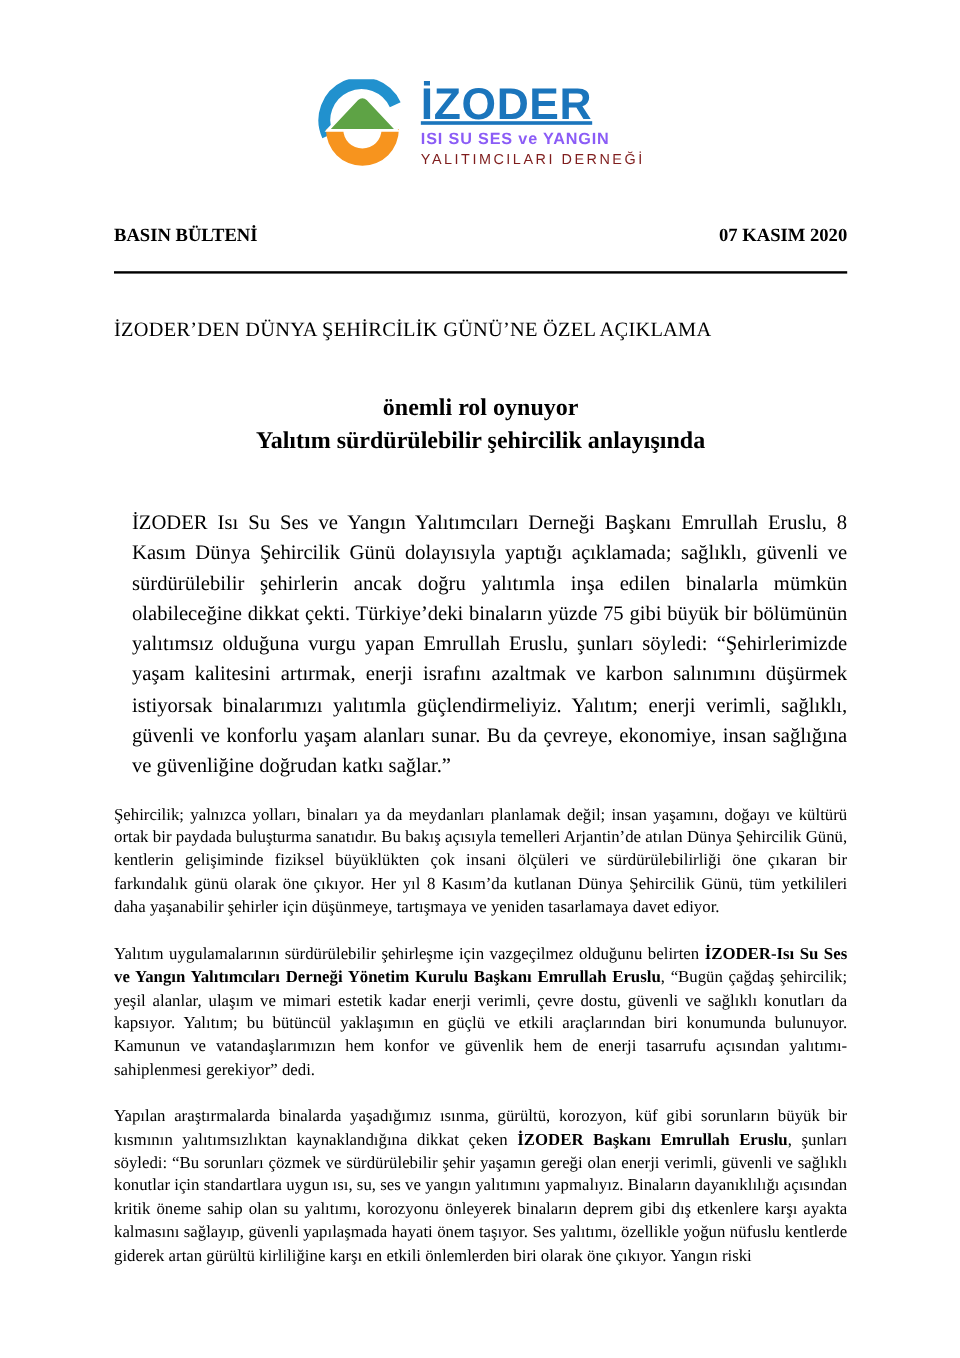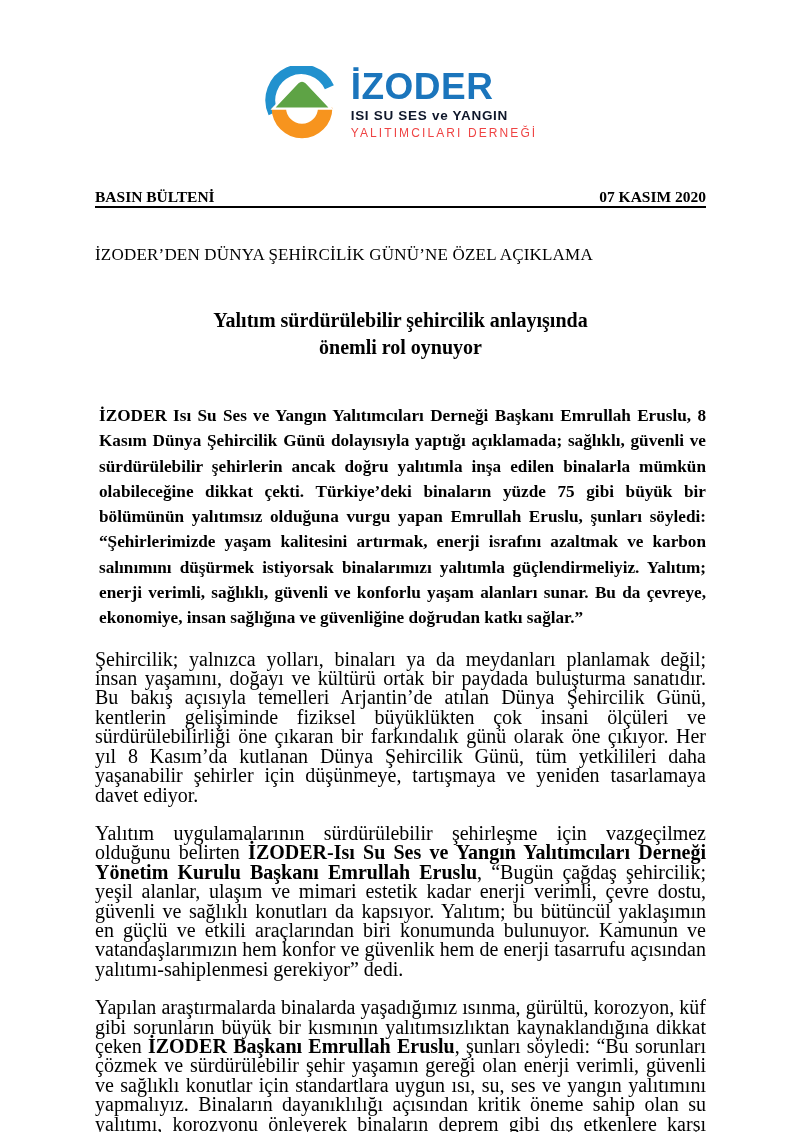--- a/index.html
+++ b/index.html
@@ -31,69 +31,70 @@
   .logo-text {
     display: flex;
     flex-direction: column;
     font-family: "Liberation Sans", sans-serif;
   }
   .brand {
     font-size: 37px;
     font-weight: 800;
     line-height: 36px;
     letter-spacing: 0.5px;
+    text-decoration: underline;
   }
   .sub1 {
     font-size: 13.5px;
     font-weight: 700;
     letter-spacing: 0.7px;
     margin-top: 3px;
   }
   .sub2 {
     font-size: 12px;
     font-weight: 400;
     letter-spacing: 2.1px;
     margin-top: 3px;
   }
   
   .press-row {
     display: flex;
     justify-content: space-between;
     align-items: flex-end;
     border-bottom: 2.5px solid #000;
-    padding-bottom: 0;
+    padding-bottom: 20px;
     margin-top: 46px;
     font-weight: 700;
     font-size: 15.5px;
   }
   
   .headline {
     margin: 37px 0 0 0;
     font-size: 17px;
     font-weight: 400;
     letter-spacing: 0.2px;
   }
   .title {
     margin: 42px 0 0 0;
     text-align: center;
     font-size: 20px;
     font-weight: 700;
     line-height: 27px;
   }
   
   .lead {
-    margin: 42px 0 0 4px;
+    margin: 42px 0 0 15px;
     font-size: 17.2px;
-    font-weight: 700;
+    font-weight: 400;
     line-height: 25.3px;
     text-align: justify;
   }
   .body-para {
     margin: 19px 0 0 0;
-    font-size: 20px;
+    font-size: 14px;
     line-height: 19.4px;
     text-align: justify;
   }
   .body-para .bold-run { font-weight: 700; }
 </style>
 </head>
 <body>
 
 <div class="page">
   <div class="content">
@@ -102,35 +103,35 @@
       <svg class="logo-circle" width="76" height="76" viewBox="0 0 100 100" aria-hidden="true">
 
         <path d="M 12 62 A 40 40 0 0 1 86 28" fill="none" stroke="#2191CE" stroke-width="13"></path>
 
         <path d="M 10 55 A 40 40 0 0 0 90 55 L 71 55 A 21 21 0 0 1 29 55 Z" fill="#F7941E"></path>
 
         <path d="M 12 56 L 44 22 Q 50 16.5 56 22 L 88 56 Z" fill="#5EA345" stroke="#ffffff" stroke-width="3"></path>
       </svg>
       <div class="logo-text">
         <div class="brand" style="color:#1B75BC">İZODER</div>
-        <div class="sub1" style="color:#0f172a">ISI SU SES ve YANGIN</div>
-        <div class="sub2" style="color:#ef4444">YALITIMCILARI DERNEĞİ</div>
+        <div class="sub1" style="color:#8b5cf6">ISI SU SES ve YANGIN</div>
+        <div class="sub2" style="color:#7f1d1d">YALITIMCILARI DERNEĞİ</div>
       </div>
     </div>
 
     <div class="press-row">
       <span>BASIN BÜLTENİ</span>
       <span>07 KASIM 2020</span>
     </div>
 
     <p class="headline">İZODER’DEN DÜNYA ŞEHİRCİLİK GÜNÜ’NE ÖZEL AÇIKLAMA</p>
 
     <div class="title">
+      <div>önemli rol oynuyor</div>
       <div>Yalıtım sürdürülebilir şehircilik anlayışında</div>
-      <div>önemli rol oynuyor</div>
     </div>
 
     <p class="lead">İZODER Isı Su Ses ve Yangın Yalıtımcıları Derneği Başkanı Emrullah Eruslu, 8 Kasım Dünya Şehircilik Günü dolayısıyla yaptığı açıklamada; sağlıklı, güvenli ve sürdürülebilir şehirlerin ancak doğru yalıtımla inşa edilen binalarla mümkün olabileceğine dikkat çekti. Türkiye’deki binaların yüzde 75 gibi büyük bir bölümünün yalıtımsız olduğuna vurgu yapan Emrullah Eruslu, şunları söyledi: “Şehirlerimizde yaşam kalitesini artırmak, enerji israfını azaltmak ve karbon salınımını düşürmek istiyorsak binalarımızı yalıtımla güçlendirmeliyiz. Yalıtım; enerji verimli, sağlıklı, güvenli ve konforlu yaşam alanları sunar. Bu da çevreye, ekonomiye, insan sağlığına ve güvenliğine doğrudan katkı sağlar.”</p>
 
     <p class="body-para"><span class="run">Şehircilik; yalnızca yolları, binaları ya da meydanları planlamak değil; insan yaşamını, doğayı ve kültürü ortak bir paydada buluşturma sanatıdır. Bu bakış açısıyla temelleri Arjantin’de atılan Dünya Şehircilik Günü, kentlerin gelişiminde fiziksel büyüklükten çok insani ölçüleri ve sürdürülebilirliği öne çıkaran bir farkındalık günü olarak öne çıkıyor. Her yıl 8 Kasım’da kutlanan Dünya Şehircilik Günü, tüm yetkilileri daha yaşanabilir şehirler için düşünmeye, tartışmaya ve yeniden tasarlamaya davet ediyor.</span></p>
     <p class="body-para"><span class="run">Yalıtım uygulamalarının sürdürülebilir şehirleşme için vazgeçilmez olduğunu belirten </span><span class="run bold-run">İZODER-Isı Su Ses ve Yangın Yalıtımcıları Derneği Yönetim Kurulu Başkanı Emrullah Eruslu</span><span class="run">, “Bugün çağdaş şehircilik; yeşil alanlar, ulaşım ve mimari estetik kadar enerji verimli, çevre dostu, güvenli ve sağlıklı konutları da kapsıyor. Yalıtım; bu bütüncül yaklaşımın en güçlü ve etkili araçlarından biri konumunda bulunuyor. Kamunun ve vatandaşlarımızın hem konfor ve güvenlik hem de enerji tasarrufu açısından yalıtımı-sahiplenmesi gerekiyor” dedi.</span></p>
     <p class="body-para"><span class="run">Yapılan araştırmalarda binalarda yaşadığımız ısınma, gürültü, korozyon, küf gibi sorunların büyük bir kısmının yalıtımsızlıktan kaynaklandığına dikkat çeken </span><span class="run bold-run">İZODER Başkanı Emrullah Eruslu</span><span class="run">, şunları söyledi: “Bu sorunları çözmek ve sürdürülebilir şehir yaşamın gereği olan enerji verimli, güvenli ve sağlıklı konutlar için standartlara uygun ısı, su, ses ve yangın yalıtımını yapmalıyız. Binaların dayanıklılığı açısından kritik öneme sahip olan su yalıtımı, korozyonu önleyerek binaların deprem gibi dış etkenlere karşı ayakta kalmasını sağlayıp, güvenli yapılaşmada hayati önem taşıyor. Ses yalıtımı, özellikle yoğun nüfuslu kentlerde giderek artan gürültü kirliliğine karşı en etkili önlemlerden biri olarak öne çıkıyor. Yangın riski</span></p>
 
   </div>
 </div>

